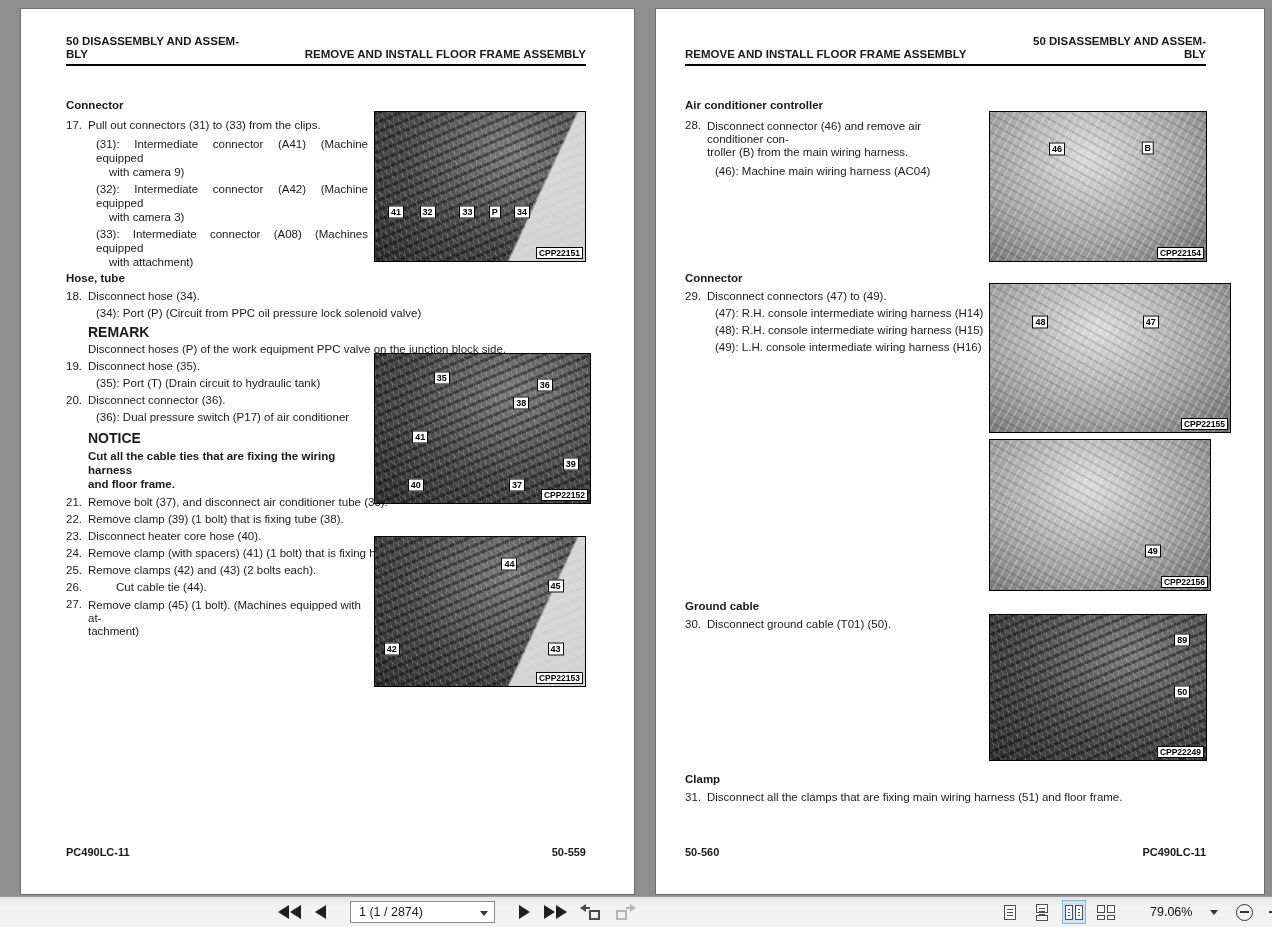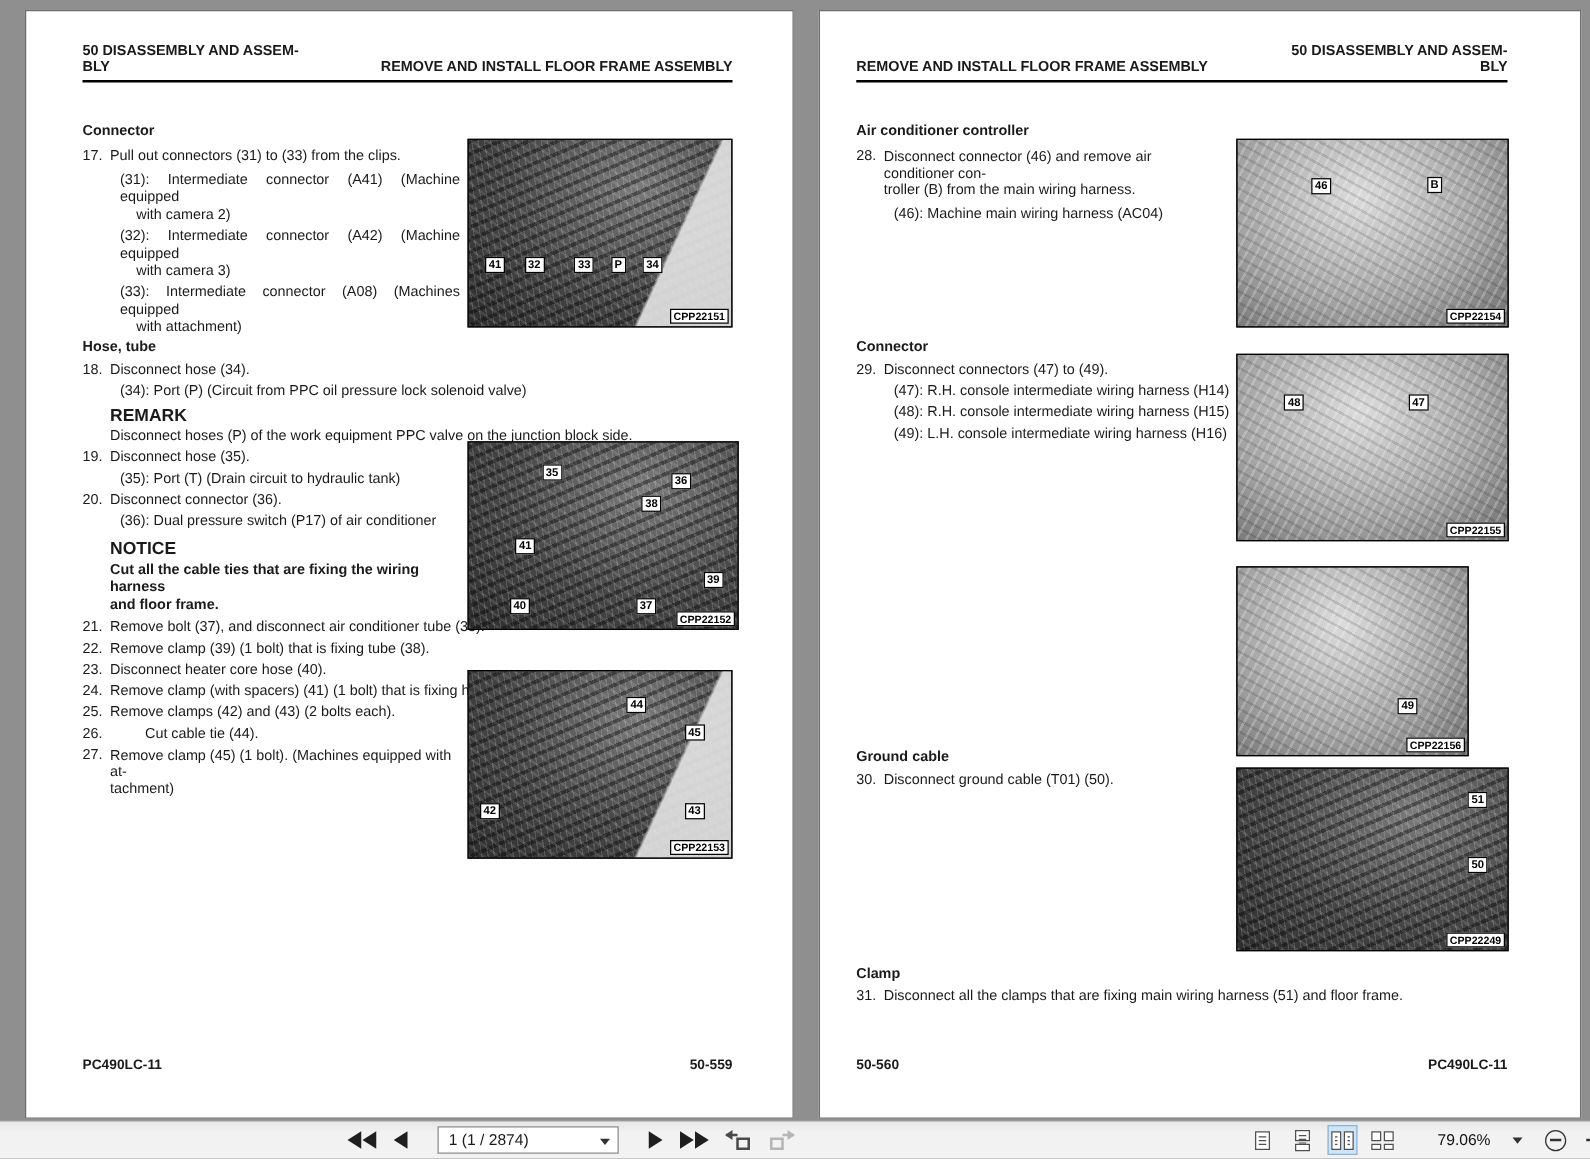--- a/index.html
+++ b/index.html
@@ -102,21 +102,21 @@
   <div class="rule" style="left:45px; right:48px; top:55px;"></div>
 
   <div class="pi" style="left:45px; top:90px; width:302px;">
     <div class="sec-h">Connector</div>
     <div class="step">
       <span class="no">17.</span>
       <span class="txt">Pull out connectors (31) to (33) from the clips.</span>
     </div>
     <div class="sub">
       <span class="l1">(31): Intermediate connector (A41) (Machine equipped</span>
-      <span class="l2">with camera 2)</span>
+      <span class="l2">with camera 9)</span>
     </div>
     <div class="sub">
       <span class="l1">(32): Intermediate connector (A42) (Machine equipped</span>
       <span class="l2">with camera 3)</span>
     </div>
     <div class="sub">
       <span class="l1">(33): Intermediate connector (A08) (Machines equipped</span>
       <span class="l2">with attachment)</span>
     </div>
   </div>
@@ -255,31 +255,31 @@
       <span class="no">31.</span>
       <span class="txt">Disconnect all the clamps that are fixing main wiring harness (51) and floor frame.</span>
     </div>
   </div>
 
   <div class="photo light" style="left:333px; top:102px; width:218px; height:151px;">
     <span class="lbl" style="left:31%; top:25%;">46</span>
     <span class="lbl" style="left:73%; top:24%;">B</span>
     <span class="cap">CPP22154</span>
   </div>
-  <div class="photo light" style="left:333px; top:274px; width:218px; height:150px;">
+  <div class="photo light" style="left:333px; top:274px; width:242px; height:150px;">
     <span class="lbl" style="left:21%; top:26%;">48</span>
     <span class="lbl" style="left:67%; top:26%;">47</span>
     <span class="cap">CPP22155</span>
   </div>
-  <div class="photo light" style="left:333px; top:430px; width:186px; height:152px;margin-top:14px;">
+  <div class="photo light" style="left:333px; top:430px; width:222px; height:152px;">
     <span class="lbl" style="left:74%; top:74%;">49</span>
     <span class="cap">CPP22156</span>
   </div>
   <div class="photo dark" style="left:333px; top:605px; width:218px; height:147px;">
-    <span class="lbl" style="left:89%; top:17%;">51</span>
+    <span class="lbl" style="left:89%; top:17%;">89</span>
     <span class="lbl" style="left:89%; top:53%;">50</span>
     <span class="cap">CPP22249</span>
   </div>
 
   <div class="footer-l" style="left:29px;">50-560</div>
   <div class="footer-r" style="right:58px;">PC490LC-11</div>
 </div>
 
 <div class="statusbar">
 

